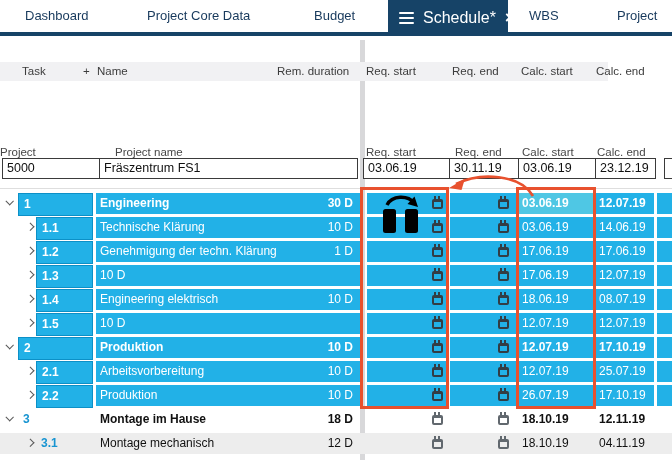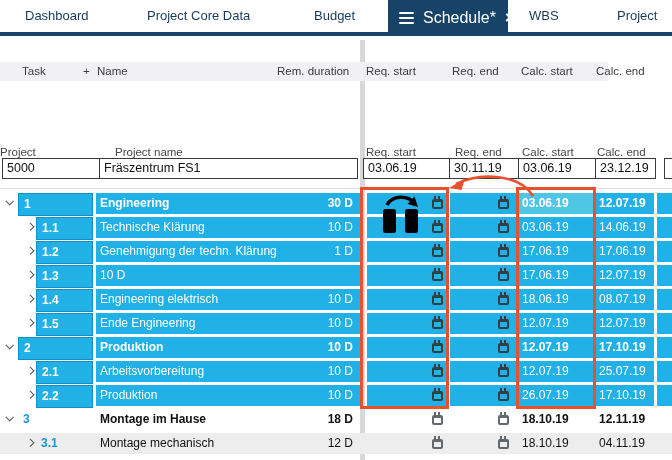--- a/index.html
+++ b/index.html
@@ -213,21 +213,20 @@
       </div>
     <div class="cell calcstart fill">18.06.19</div>
     <div class="cell calcend fill">08.07.19</div>
     <div class="cell tail fill"></div>
   </div>
 
   <div class="row l2 sel">
     <span class="chev right"></span>
     <div class="cell idbox fill">1.5</div>
     <div class="cell namecell fill">
-      <span>Ende Engineering</span>
       <span>10 D</span>
     </div>
     <div class="cell reqstart fill">
         <span class="cal"></span>
       </div>
     <div class="cell reqend fill">
         <span class="cal"></span>
       </div>
     <div class="cell calcstart fill">12.07.19</div>
     <div class="cell calcend fill">12.07.19</div>

